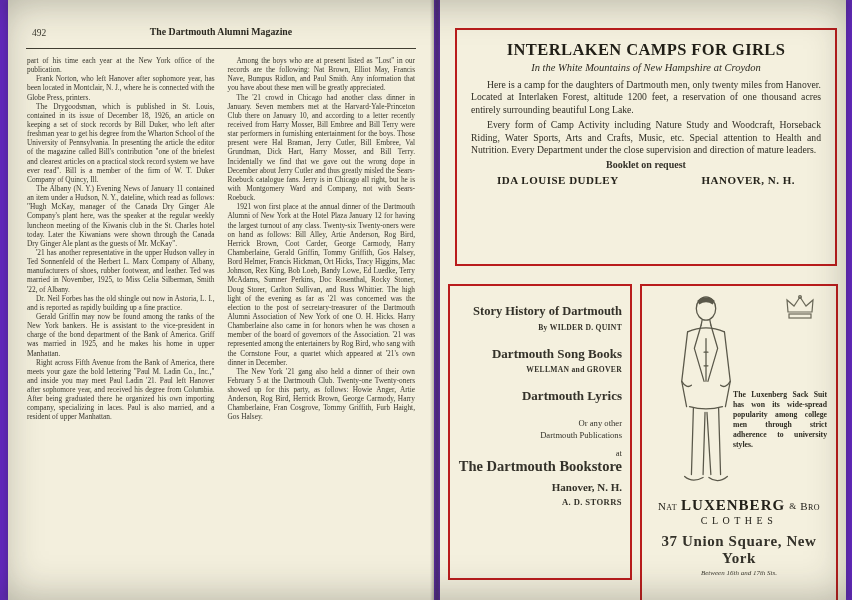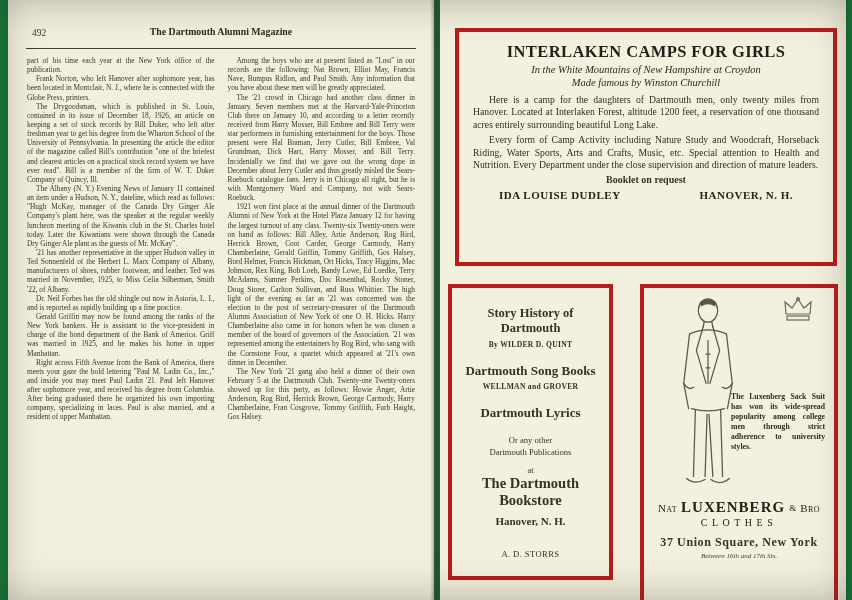--- a/index.html
+++ b/index.html
@@ -1,21 +1,21 @@
 <!DOCTYPE html>
 <html><head>
 <meta charset="utf-8">
 <style>
   * { margin: 0; padding: 0; box-sizing: border-box; }
   html, body { background: #a7ac9e; }
   body { font-family: "Liberation Serif", serif; color: #34322a; }
 
   .scan {
     position: relative; width: 852px; height: 600px;
-    background: #15803d; overflow: hidden;
+    background: #6d28d9; overflow: hidden;
   }
   .scan::after {
     content: ""; position: absolute; inset: 0; pointer-events: none;
     box-shadow: inset 0 0 40px rgba(40,42,34,.35);
   }
 
   .page { position: absolute; top: 0; height: 600px; background: #f3efdd; }
   .page-left  { left: 8px;  width: 426px; box-shadow: -2px 0 6px rgba(30,30,22,.25); }
   .page-right { left: 440px; width: 406px; box-shadow: 2px 0 6px rgba(30,30,22,.25); }
   .gutter {
@@ -28,55 +28,55 @@
   .pagenum { position: absolute; left: 6px; top: 2px; font-size: 9.5px; color: #3a382e; }
   .masthead { display: block; text-align: center; font-size: 9.8px; font-weight: bold; color: #2c2a22; }
   .rule { border-bottom: 1.2px solid #413e32; margin: 2px 18px 0 18px; }
 
   .cols { display: flex; gap: 13px; padding: 7px 19px 0 19px; height: 548px; overflow: hidden; }
   .col { flex: 1; font-size: 7.35px; line-height: 1.245; color: #38362d; text-align: justify; }
   .col p { text-indent: 9px; margin: 0; }
   .col-first p:first-child { text-indent: 0; }
 
   
-  .ad { position: absolute; background: #f4f0de; border: 4px solid #b91c1c; }
+  .ad { position: absolute; background: #f4f0de; border: 2px solid #b91c1c; }
 
   .ad-interlaken { left: 15px; top: 28px; width: 382px; height: 238px; padding: 10px 14px 8px 14px; text-align: center; }
   .il-title { font-size: 16.5px; font-weight: bold; letter-spacing: .4px; color: #211f17; }
   .il-sub { font-size: 10.5px; font-style: italic; margin-top: 2px; color: #2c2a21; }
   .il-body { margin-top: 6px; text-align: justify; font-size: 9.7px; line-height: 1.28; color: #302e25; }
   .il-body p { text-indent: 16px; margin: 0 0 3px 0; }
   .il-booklet { font-size: 10px; font-weight: bold; margin-top: 3px; }
   .il-contacts { display: flex; justify-content: space-between; padding: 4px 26px 0 26px; font-size: 11px; font-weight: bold; letter-spacing: .5px; color: #25231b; }
 
-  .ad-bookstore { left: 8px; top: 284px; width: 165px; height: 296px; padding: 18px 8px; text-align: center; }
+  .ad-bookstore { left: 8px; top: 284px; width: 184px; height: 296px; padding: 18px 8px; text-align: right; }
   .bs-title   { font-size: 12.5px; font-weight: bold; }
   .bs-by      { font-size: 7.6px; font-weight: bold; margin-top: 4px; letter-spacing: .3px; }
   .bs-song    { font-size: 13px; font-weight: bold; margin-top: 14px; }
   .bs-wellman { font-size: 7.6px; font-weight: bold; margin-top: 3px; letter-spacing: .3px; }
   .bs-lyrics  { font-size: 13px; font-weight: bold; margin-top: 14px; }
   .bs-other1  { font-size: 8.6px; margin-top: 14px; }
   .bs-other2  { font-size: 8.6px; margin-top: 2px; }
   .bs-at      { font-size: 8.6px; margin-top: 8px; }
   .bs-store   { font-size: 14.5px; font-weight: bold; }
   .bs-place   { font-size: 11px; font-weight: bold; margin-top: 6px; }
-  .bs-storrs  { font-size: 8.6px; font-weight: normal; margin-top: 22px; letter-spacing: .4px; }
+  .bs-storrs  { font-size: 8.6px; font-weight: bold; margin-top: 4px; letter-spacing: .4px; }
 
   .ad-luxenberg { left: 200px; top: 284px; width: 198px; height: 384px; padding: 8px 9px; }
   .lux-top { position: relative; height: 196px; }
   .man-art { position: absolute; left: -4px; top: -2px; }
   .lux-emblem { position: absolute; right: 10px; top: 0; }
   .lux-caption { position: absolute; right: 0; top: 96px; width: 94px; font-size: 7.7px; font-weight: bold; line-height: 1.3; text-align: justify; color: #2e2c23; }
   .lux-brand { text-align: center; margin-top: 6px; color: #23211a; white-space: nowrap; }
   .lux-brand .b-nat  { font-size: 11px; font-variant: small-caps; letter-spacing: .5px; }
   .lux-brand .b-main { font-size: 15px; font-variant: small-caps; letter-spacing: 1px; font-weight: bold; }
   .lux-brand .b-amp  { font-size: 9px; vertical-align: 1px; }
   .lux-brand .b-bro  { font-size: 11px; font-variant: small-caps; letter-spacing: .5px; }
   .lux-clothes { text-align: center; font-size: 10px; letter-spacing: 4.5px; margin-top: 1px; color: #23211a; }
-  .lux-addr  { text-align: center; font-size: 12px; font-weight: bold; letter-spacing: .6px; margin-top: 7px; }
+  .lux-addr  { text-align: center; font-size: 15px; font-weight: bold; letter-spacing: .6px; margin-top: 7px; }
   .lux-addr2 { text-align: center; font-size: 7px; font-style: italic; margin-top: 2px; color: #3c3a30; }
 </style>
 </head>
 <body>
 
 <div class="scan">
 
   <div class="page page-left">
     <div class="lp-header">
       <span class="pagenum">492</span>
@@ -103,21 +103,20 @@
     </div>
   </div>
 
   <div class="gutter"></div>
 
   <div class="page page-right">
 
     <div class="ad ad-interlaken">
       <div class="il-title">INTERLAKEN CAMPS FOR GIRLS</div>
       <div class="il-sub">In the White Mountains of New Hampshire at Croydon</div>
-      <div class="il-sub">Made famous by Winston Churchill</div>
       <div class="il-body">
           <p>Here is a camp for the daughters of Dartmouth men, only twenty miles from Hanover. Located at Interlaken Forest, altitude 1200 feet, a reservation of one thousand acres entirely surrounding beautiful Long Lake.</p>
           <p>Every form of Camp Activity including Nature Study and Woodcraft, Horseback Riding, Water Sports, Arts and Crafts, Music, etc. Special attention to Health and Nutrition. Every Department under the close supervision and direction of mature leaders.</p>
         </div>
       <div class="il-booklet">Booklet on request</div>
       <div class="il-contacts">
         <span>IDA LOUISE DUDLEY</span>
         <span>HANOVER, N. H.</span>
       </div>
     </div>

